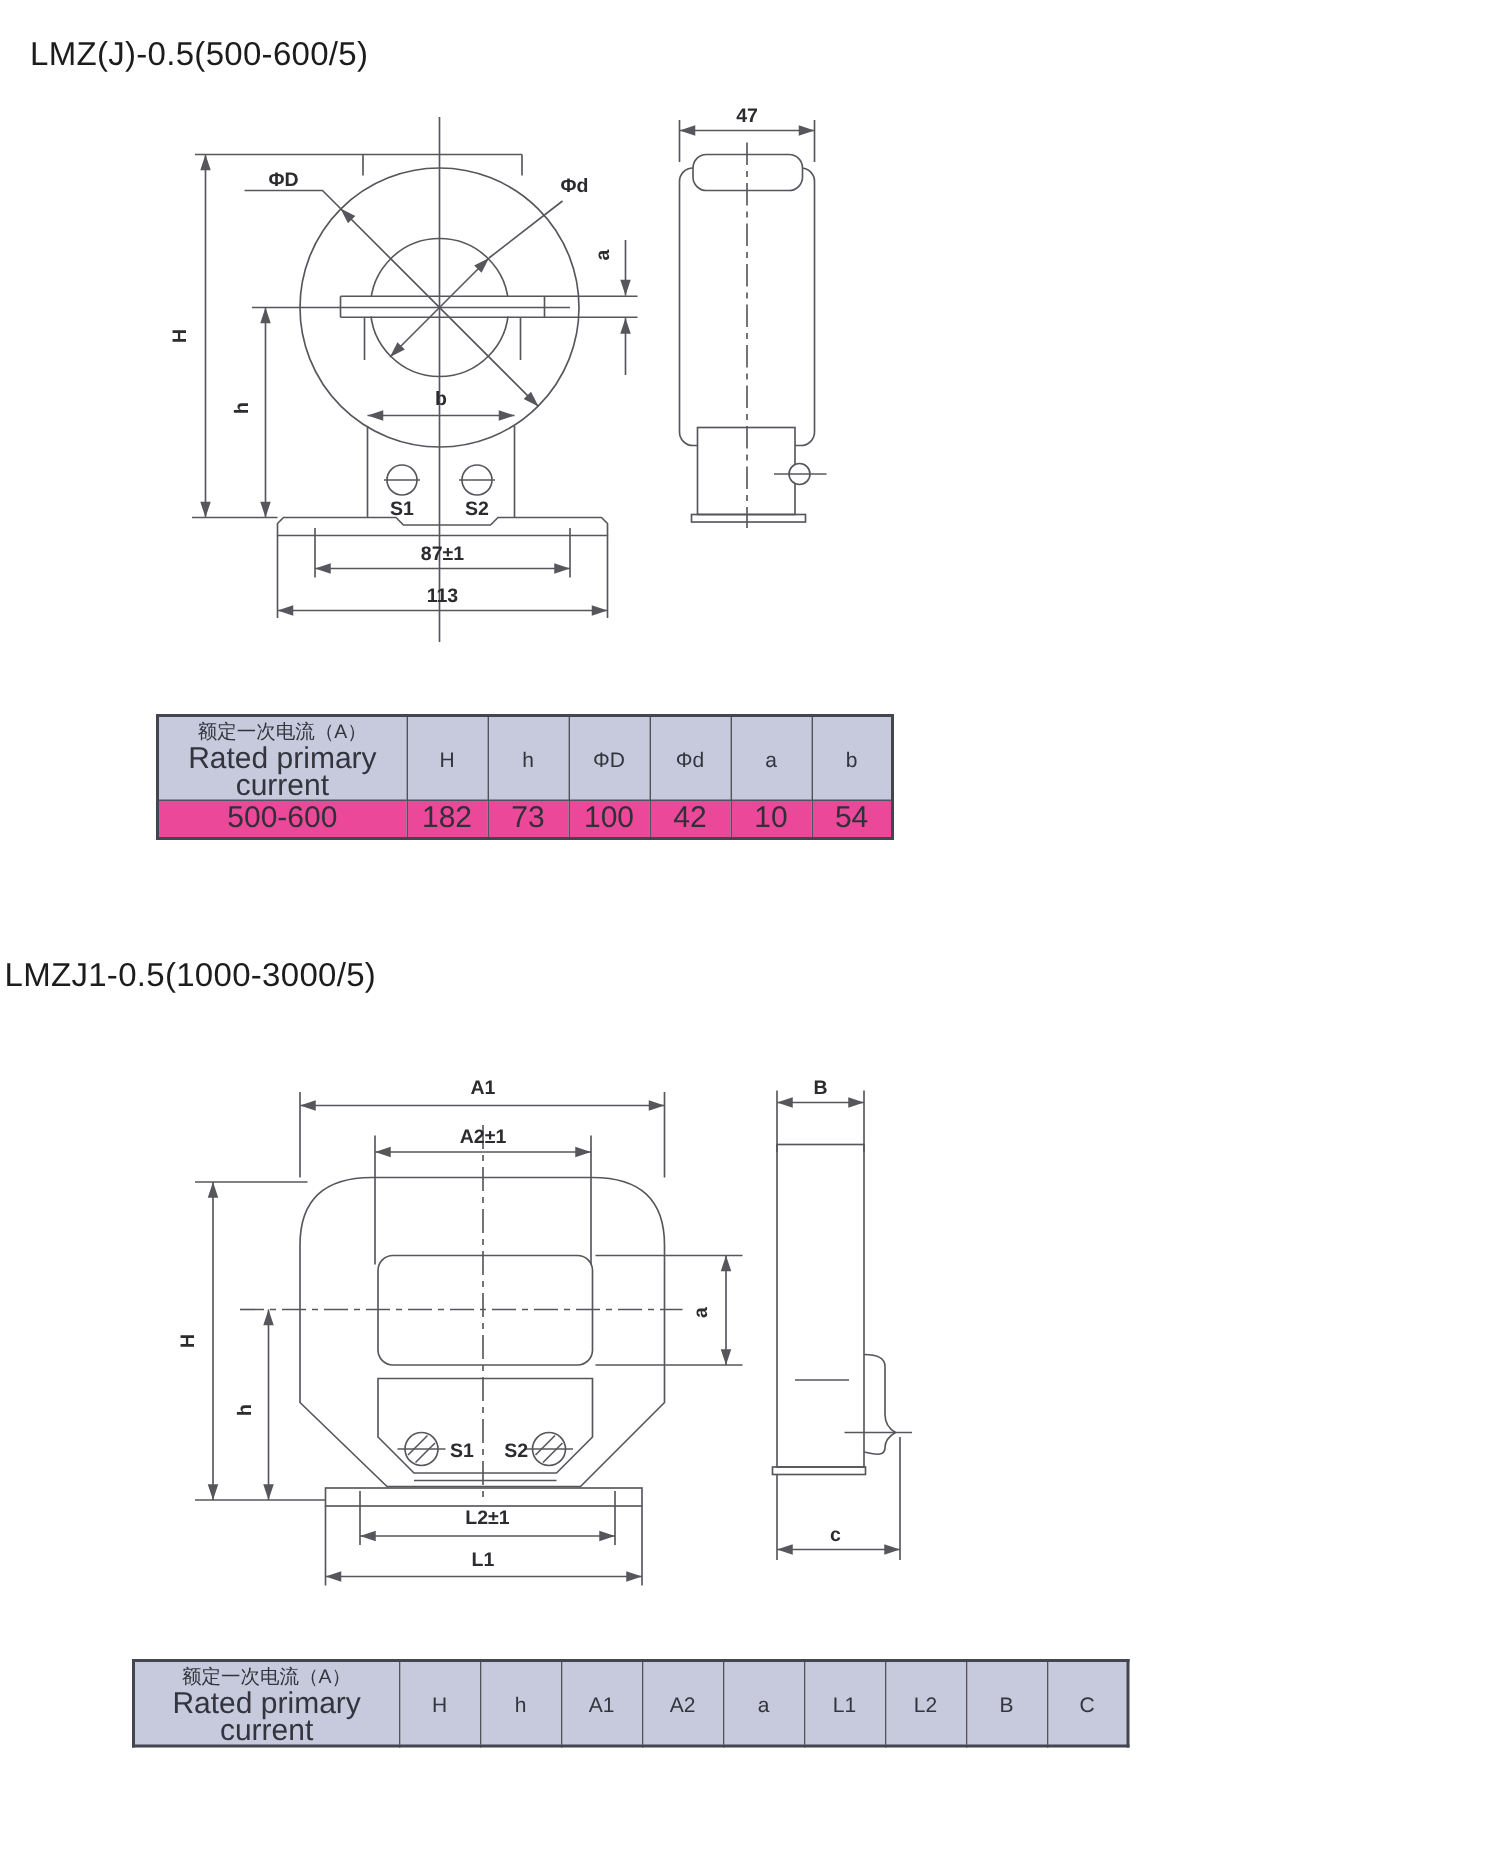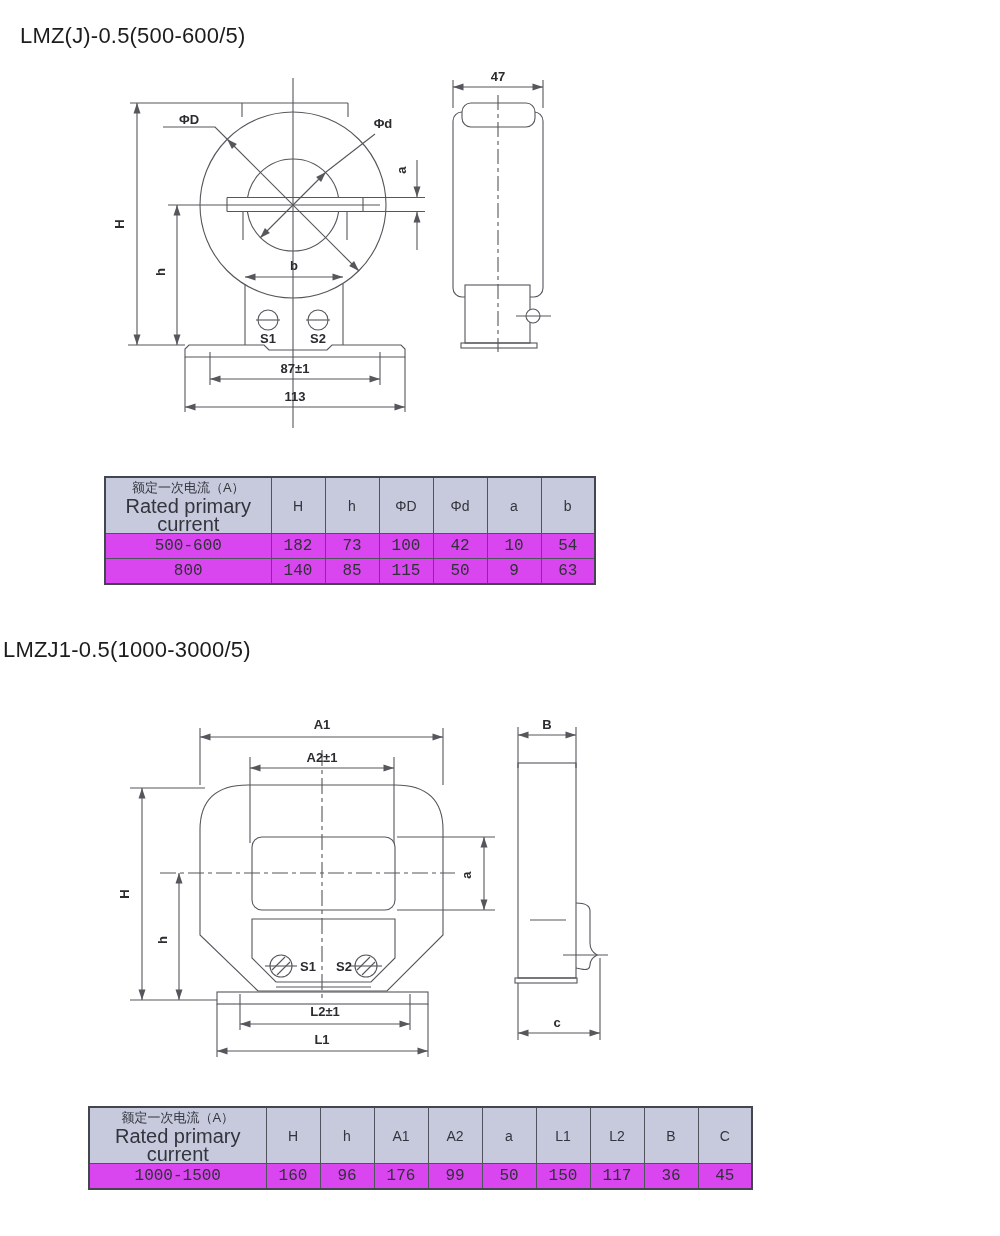--- a/index.html
+++ b/index.html
@@ -22,21 +22,21 @@
     border:2px solid #43454f;
   }
   table.spec th,table.spec td{
     border:1px solid #50525e;text-align:center;vertical-align:middle;
     padding:0;overflow:hidden;
   }
   table.spec th{
     background:#c6cadc;font-weight:normal;font-size:14px;color:#33343d;
   }
   table.spec td{
-    background:#d946ef;font-size:16px;color:#303138;font-family:Liberation Mono, monospace;
+    background:#ec4899;font-size:20px;color:#303138;
   }
   .hcell .cn{font-size:13px;line-height:19px;}
   .hcell .en{font-size:20px;line-height:18px;}
 </style>
 </head>
 <body>
 
 <div class="title" style="left:20px;top:23px;">LMZ(J)-0.5(500-600/5)</div>
 
 <svg class="draw" style="left:95px;top:55px;" width="480" height="385" viewBox="95 55 480 385">
@@ -146,29 +146,20 @@
   </tr>
   <tr style="height:25px">
     <td>500-600</td>
     <td>182</td>
     <td>73</td>
     <td>100</td>
     <td>42</td>
     <td>10</td>
     <td>54</td>
   </tr>
-  <tr style="height:25px">
-    <td>800</td>
-    <td>140</td>
-    <td>85</td>
-    <td>115</td>
-    <td>50</td>
-    <td>9</td>
-    <td>63</td>
-  </tr>
 </tbody>
   </table>
 
 <div class="title" style="left:3px;top:637px;">LMZJ1-0.5(1000-3000/5)</div>
 
 <svg class="draw" style="left:118px;top:710px;" width="502" height="355" viewBox="118 710 502 355">
   <defs>
     <marker id="ar2" markerUnits="userSpaceOnUse" markerWidth="12" markerHeight="8" refX="11" refY="4" orient="auto-start-reverse">
       <path d="M0.5,0.5 L11,4 L0.5,7.5 Z" fill="#56565c"></path>
     </marker>
@@ -265,26 +256,14 @@
     <th>H</th>
     <th>h</th>
     <th>A1</th>
     <th>A2</th>
     <th>a</th>
     <th>L1</th>
     <th>L2</th>
     <th>B</th>
     <th>C</th>
   </tr>
-  <tr style="height:25px">
-    <td>1000-1500</td>
-    <td>160</td>
-    <td>96</td>
-    <td>176</td>
-    <td>99</td>
-    <td>50</td>
-    <td>150</td>
-    <td>117</td>
-    <td>36</td>
-    <td>45</td>
-  </tr>
 </tbody>
   </table>
 
 </body></html>

